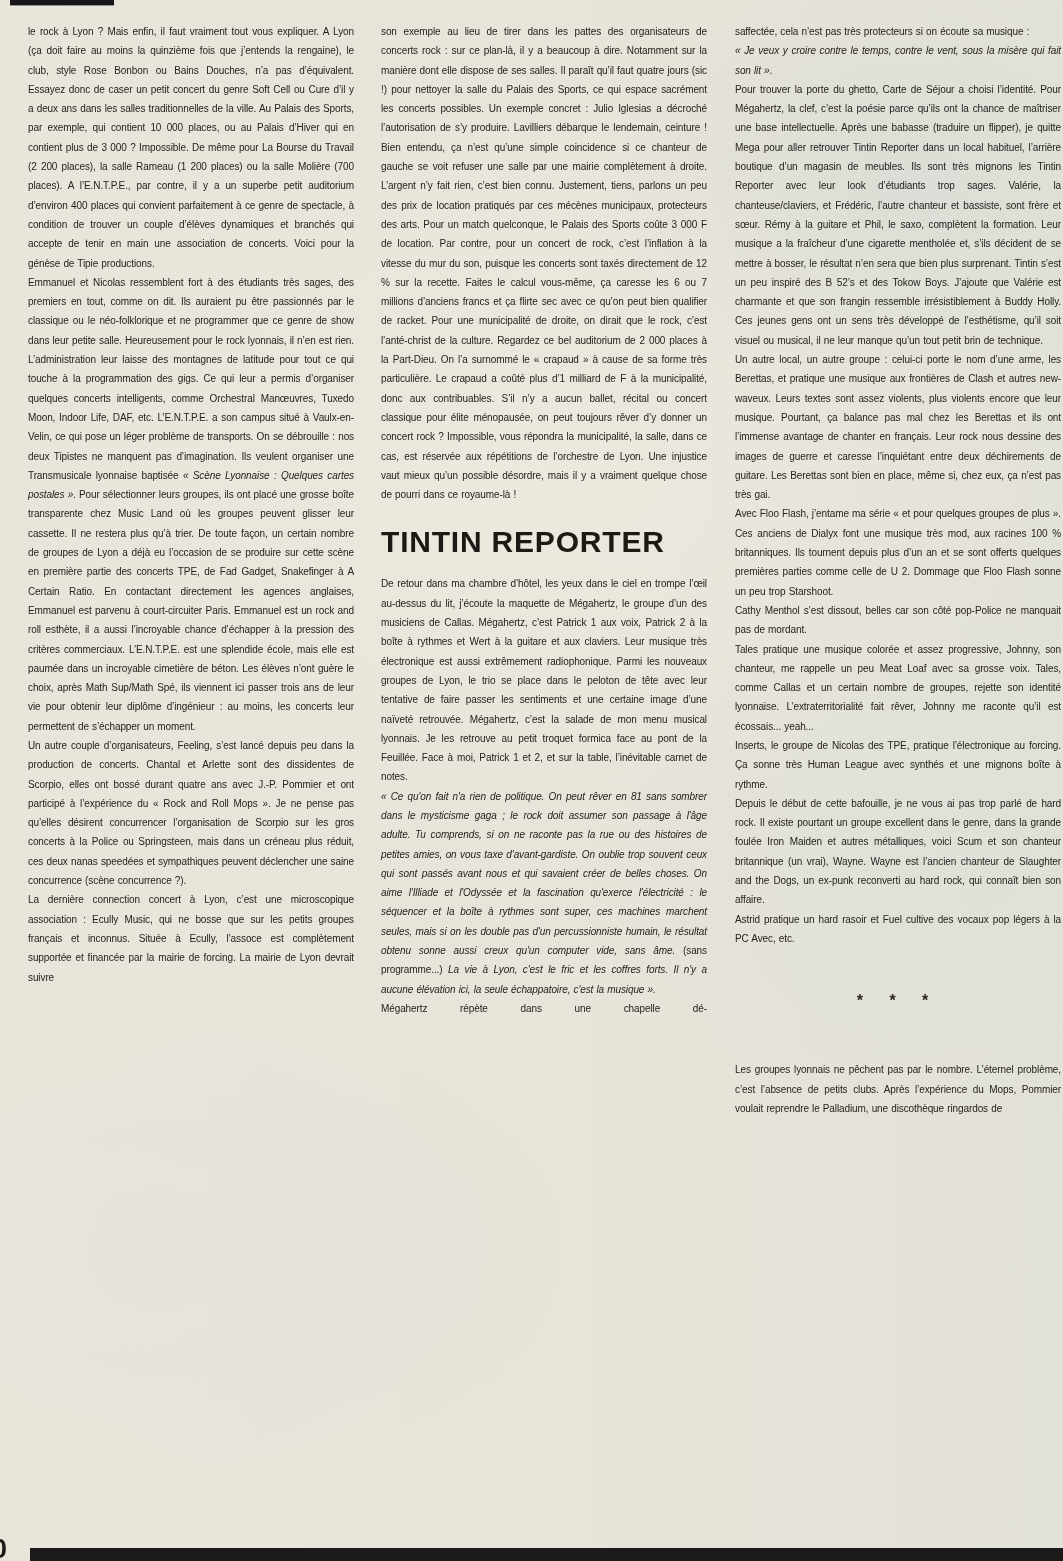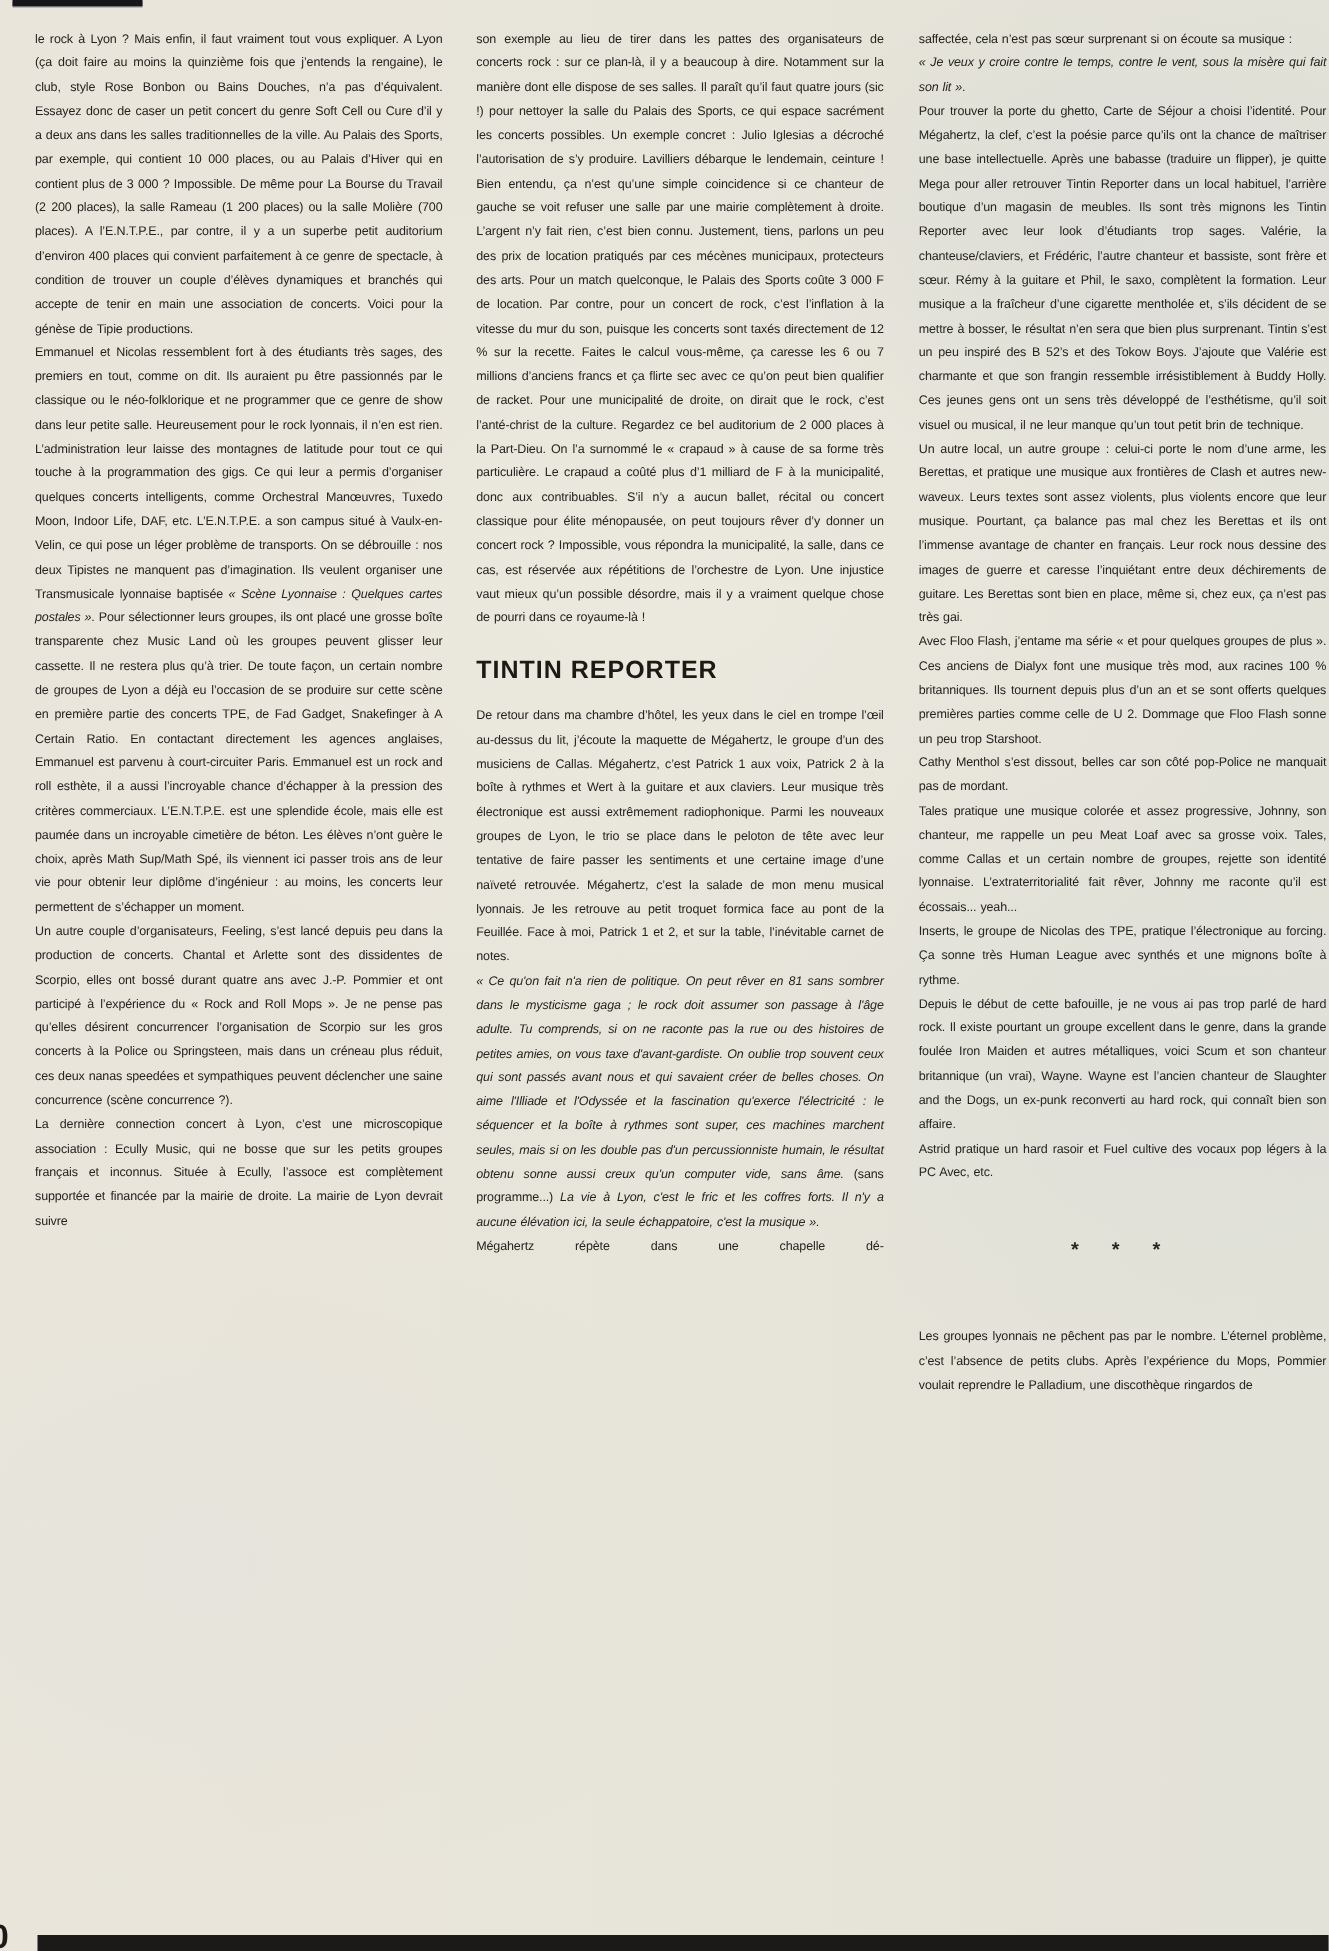--- a/index.html
+++ b/index.html
@@ -39,21 +39,21 @@
     line-height:19.3px;
     letter-spacing:-0.1px;
     text-align:justify;
     hyphens:auto;
     -webkit-hyphens:auto;
     word-spacing:0.5px;
   }
   p.para.jlast{text-align-last:justify;}
   .it{font-style:italic;}
   .heading{
-    font-size:20px;
+    font-size:30px;
     font-weight:bold;
     letter-spacing:0.8px;
     color:#1d1a16;
     margin:21px 0 15px 0;
     white-space:nowrap;
   }
   .stars{
     text-align:center;
     font-weight:bold;
     font-size:16px;
@@ -86,31 +86,31 @@
 <body>
 
 <div class="page">
   <div class="top-artifact"></div>
 
   <div class="columns">
     <div class="col">
         <p class="para"><span>le rock à Lyon ? Mais enfin, il faut vraiment tout vous expliquer. A Lyon (ça doit faire au moins la quinzième fois que j’entends la rengaine), le club, style Rose Bonbon ou Bains Douches, n’a pas d’équivalent. Essayez donc de caser un petit concert du genre Soft Cell ou Cure d’il y a deux ans dans les salles traditionnelles de la ville. Au Palais des Sports, par exemple, qui contient 10 000 places, ou au Palais d’Hiver qui en contient plus de 3 000 ? Impossible. De même pour La Bourse du Travail (2 200 places), la salle Rameau (1 200 places) ou la salle Molière (700 places). A l’E.N.T.P.E., par contre, il y a un superbe petit auditorium d’environ 400 places qui convient parfaitement à ce genre de spectacle, à condition de trouver un couple d’élèves dynamiques et branchés qui accepte de tenir en main une association de concerts. Voici pour la génèse de Tipie productions.</span></p>
         <p class="para"><span>Emmanuel et Nicolas ressemblent fort à des étudiants très sages, des premiers en tout, comme on dit. Ils auraient pu être passionnés par le classique ou le néo-folklorique et ne programmer que ce genre de show dans leur petite salle. Heureusement pour le rock lyonnais, il n’en est rien. L’administration leur laisse des montagnes de latitude pour tout ce qui touche à la programmation des gigs. Ce qui leur a permis d’organiser quelques concerts intelligents, comme Orchestral Manœuvres, Tuxedo Moon, Indoor Life, DAF, etc. L’E.N.T.P.E. a son campus situé à Vaulx-en-Velin, ce qui pose un léger problème de transports. On se débrouille : nos deux Tipistes ne manquent pas d’imagination. Ils veulent organiser une Transmusicale lyonnaise baptisée </span><span class="it">« Scène Lyonnaise : Quelques cartes postales »</span><span>. Pour sélectionner leurs groupes, ils ont placé une grosse boîte transparente chez Music Land où les groupes peuvent glisser leur cassette. Il ne restera plus qu’à trier. De toute façon, un certain nombre de groupes de Lyon a déjà eu l’occasion de se produire sur cette scène en première partie des concerts TPE, de Fad Gadget, Snakefinger à A Certain Ratio. En contactant directement les agences anglaises, Emmanuel est parvenu à court-circuiter Paris. Emmanuel est un rock and roll esthète, il a aussi l’incroyable chance d’échapper à la pression des critères commerciaux. L’E.N.T.P.E. est une splendide école, mais elle est paumée dans un incroyable cimetière de béton. Les élèves n’ont guère le choix, après Math Sup/Math Spé, ils viennent ici passer trois ans de leur vie pour obtenir leur diplôme d’ingénieur : au moins, les concerts leur permettent de s’échapper un moment.</span></p>
         <p class="para"><span>Un autre couple d’organisateurs, Feeling, s’est lancé depuis peu dans la production de concerts. Chantal et Arlette sont des dissidentes de Scorpio, elles ont bossé durant quatre ans avec J.-P. Pommier et ont participé à l’expérience du « Rock and Roll Mops ». Je ne pense pas qu’elles désirent concurrencer l’organisation de Scorpio sur les gros concerts à la Police ou Springsteen, mais dans un créneau plus réduit, ces deux nanas speedées et sympathiques peuvent déclencher une saine concurrence (scène concurrence ?).</span></p>
-        <p class="para jlast"><span>La dernière connection concert à Lyon, c’est une microscopique association : Ecully Music, qui ne bosse que sur les petits groupes français et inconnus. Située à Ecully, l’assoce est complètement supportée et financée par la mairie de droite. La mairie de Lyon devrait suivre</span></p>
+        <p class="para jlast"><span>La dernière connection concert à Lyon, c’est une microscopique association : Ecully Music, qui ne bosse que sur les petits groupes français et inconnus. Située à Ecully, l’assoce est complètement supportée et financée par la mairie de forcing. La mairie de Lyon devrait suivre</span></p>
       </div>
     <div class="col">
         <p class="para"><span>son exemple au lieu de tirer dans les pattes des organisateurs de concerts rock : sur ce plan-là, il y a beaucoup à dire. Notamment sur la manière dont elle dispose de ses salles. Il paraît qu’il faut quatre jours (sic !) pour nettoyer la salle du Palais des Sports, ce qui espace sacrément les concerts possibles. Un exemple concret : Julio Iglesias a décroché l’autorisation de s’y produire. Lavilliers débarque le lendemain, ceinture ! Bien entendu, ça n’est qu’une simple coincidence si ce chanteur de gauche se voit refuser une salle par une mairie complètement à droite. L’argent n’y fait rien, c’est bien connu. Justement, tiens, parlons un peu des prix de location pratiqués par ces mécènes municipaux, protecteurs des arts. Pour un match quelconque, le Palais des Sports coûte 3 000 F de location. Par contre, pour un concert de rock, c’est l’inflation à la vitesse du mur du son, puisque les concerts sont taxés directement de 12 % sur la recette. Faites le calcul vous-même, ça caresse les 6 ou 7 millions d’anciens francs et ça flirte sec avec ce qu’on peut bien qualifier de racket. Pour une municipalité de droite, on dirait que le rock, c’est l’anté-christ de la culture. Regardez ce bel auditorium de 2 000 places à la Part-Dieu. On l’a surnommé le « crapaud » à cause de sa forme très particulière. Le crapaud a coûté plus d’1 milliard de F à la municipalité, donc aux contribuables. S’il n’y a aucun ballet, récital ou concert classique pour élite ménopausée, on peut toujours rêver d’y donner un concert rock ? Impossible, vous répondra la municipalité, la salle, dans ce cas, est réservée aux répétitions de l’orchestre de Lyon. Une injustice vaut mieux qu’un possible désordre, mais il y a vraiment quelque chose de pourri dans ce royaume-là !</span></p>
         <div class="heading">TINTIN REPORTER</div>
         <p class="para"><span>De retour dans ma chambre d’hôtel, les yeux dans le ciel en trompe l’œil au-dessus du lit, j’écoute la maquette de Mégahertz, le groupe d’un des musiciens de Callas. Mégahertz, c’est Patrick 1 aux voix, Patrick 2 à la boîte à rythmes et Wert à la guitare et aux claviers. Leur musique très électronique est aussi extrêmement radiophonique. Parmi les nouveaux groupes de Lyon, le trio se place dans le peloton de tête avec leur tentative de faire passer les sentiments et une certaine image d’une naïveté retrouvée. Mégahertz, c’est la salade de mon menu musical lyonnais. Je les retrouve au petit troquet formica face au pont de la Feuillée. Face à moi, Patrick 1 et 2, et sur la table, l’inévitable carnet de notes.</span></p>
         <p class="para"><span class="it">« Ce qu'on fait n'a rien de politique. On peut rêver en 81 sans sombrer dans le mysticisme gaga ; le rock doit assumer son passage à l'âge adulte. Tu comprends, si on ne raconte pas la rue ou des histoires de petites amies, on vous taxe d'avant-gardiste. On oublie trop souvent ceux qui sont passés avant nous et qui savaient créer de belles choses. On aime l'Illiade et l'Odyssée et la fascination qu'exerce l'électricité : le séquencer et la boîte à rythmes sont super, ces machines marchent seules, mais si on les double pas d'un percussionniste humain, le résultat obtenu sonne aussi creux qu'un computer vide, sans âme. </span><span>(sans programme...) </span><span class="it">La vie à Lyon, c'est le fric et les coffres forts. Il n'y a aucune élévation ici, la seule échappatoire, c'est la musique ».</span></p>
         <p class="para jlast"><span>Mégahertz répète dans une chapelle dé-</span></p>
       </div>
     <div class="col">
-        <p class="para"><span>saffectée, cela n’est pas sœur surprenant si on écoute sa musique :</span></p>
+        <p class="para"><span>saffectée, cela n’est pas très protecteurs si on écoute sa musique :</span></p>
         <p class="para"><span class="it">« Je veux y croire contre le temps, contre le vent, sous la misère qui fait son lit »</span><span>.</span></p>
         <p class="para"><span>Pour trouver la porte du ghetto, Carte de Séjour a choisi l’identité. Pour Mégahertz, la clef, c’est la poésie parce qu’ils ont la chance de maîtriser une base intellectuelle. Après une babasse (traduire un flipper), je quitte Mega pour aller retrouver Tintin Reporter dans un local habituel, l’arrière boutique d’un magasin de meubles. Ils sont très mignons les Tintin Reporter avec leur look d’étudiants trop sages. Valérie, la chanteuse/claviers, et Frédéric, l’autre chanteur et bassiste, sont frère et sœur. Rémy à la guitare et Phil, le saxo, complètent la formation. Leur musique a la fraîcheur d’une cigarette mentholée et, s’ils décident de se mettre à bosser, le résultat n’en sera que bien plus surprenant. Tintin s’est un peu inspiré des B 52’s et des Tokow Boys. J’ajoute que Valérie est charmante et que son frangin ressemble irrésistiblement à Buddy Holly. Ces jeunes gens ont un sens très développé de l’esthétisme, qu’il soit visuel ou musical, il ne leur manque qu’un tout petit brin de technique.</span></p>
         <p class="para"><span>Un autre local, un autre groupe : celui-ci porte le nom d’une arme, les Berettas, et pratique une musique aux frontières de Clash et autres new-waveux. Leurs textes sont assez violents, plus violents encore que leur musique. Pourtant, ça balance pas mal chez les Berettas et ils ont l’immense avantage de chanter en français. Leur rock nous dessine des images de guerre et caresse l’inquiétant entre deux déchirements de guitare. Les Berettas sont bien en place, même si, chez eux, ça n’est pas très gai.</span></p>
         <p class="para"><span>Avec Floo Flash, j’entame ma série « et pour quelques groupes de plus ». Ces anciens de Dialyx font une musique très mod, aux racines 100 % britanniques. Ils tournent depuis plus d’un an et se sont offerts quelques premières parties comme celle de U 2. Dommage que Floo Flash sonne un peu trop Starshoot.</span></p>
         <p class="para"><span>Cathy Menthol s’est dissout, belles car son côté pop-Police ne manquait pas de mordant.</span></p>
         <p class="para"><span>Tales pratique une musique colorée et assez progressive, Johnny, son chanteur, me rappelle un peu Meat Loaf avec sa grosse voix. Tales, comme Callas et un certain nombre de groupes, rejette son identité lyonnaise. L’extraterritorialité fait rêver, Johnny me raconte qu’il est écossais... yeah...</span></p>
         <p class="para"><span>Inserts, le groupe de Nicolas des TPE, pratique l’électronique au forcing. Ça sonne très Human League avec synthés et une mignons boîte à rythme.</span></p>
         <p class="para"><span>Depuis le début de cette bafouille, je ne vous ai pas trop parlé de hard rock. Il existe pourtant un groupe excellent dans le genre, dans la grande foulée Iron Maiden et autres métalliques, voici Scum et son chanteur britannique (un vrai), Wayne. Wayne est l’ancien chanteur de Slaughter and the Dogs, un ex-punk reconverti au hard rock, qui connaît bien son affaire.</span></p>
         <p class="para"><span>Astrid pratique un hard rasoir et Fuel cultive des vocaux pop légers à la PC Avec, etc.</span></p>
         <div class="stars">* * *</div>

